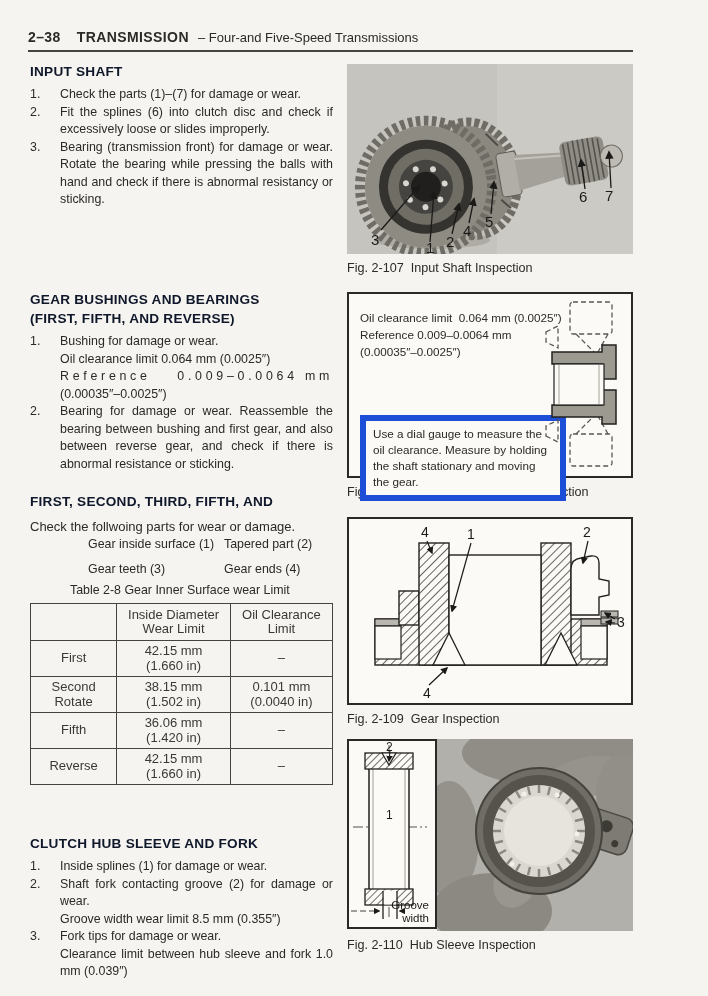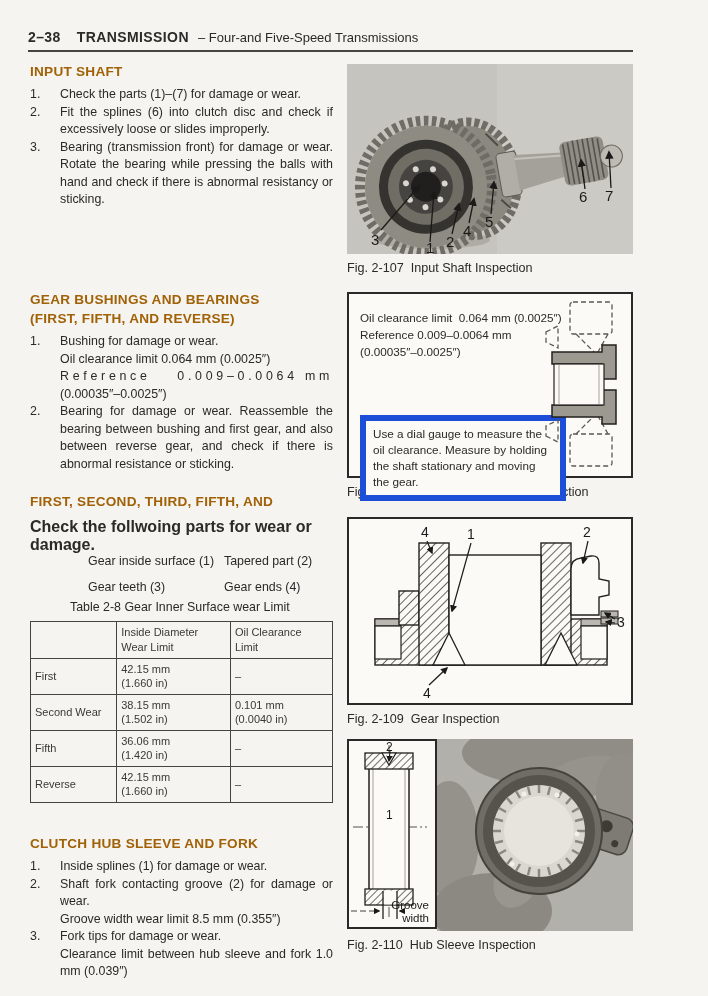--- a/index.html
+++ b/index.html
@@ -10,35 +10,35 @@
   }
   
   .hdr { position:absolute; left:28px; top:29px; width:606px; display:flex; align-items:baseline; }
   .hdr .num { font-weight:bold; font-size:14px; letter-spacing:.4px; }
   .hdr .ttl { font-weight:bold; font-size:14px; letter-spacing:.4px; margin-left:16px; }
   .hdr .sub { font-size:13px; margin-left:9px; }
   .hdr-rule { position:absolute; left:28px; top:50px; width:605px; height:2px; background:#45443f; }
 
   
   .sec { position:absolute; left:30px; width:303px; }
-  .sec-title { font-weight:bold; font-size:13.6px; line-height:19px; letter-spacing:.25px; color:#a16207; }
+  .sec-title { font-weight:bold; font-size:13.6px; line-height:19px; letter-spacing:.25px; color:#0f172a; }
   .olist { margin-top:5px; }
   .oitem { display:flex; }
   .oitem .n { width:30px; flex:none; font-size:12.4px; line-height:17.5px; }
   .oitem .t { flex:1; font-size:12.4px; line-height:17.5px; text-align:justify; }
   .oitem .t .ln { text-align:justify; }
   .spread { display:flex; justify-content:space-between; letter-spacing:.30em; }
-  .intro { font-size:16px; line-height:17.5px; margin-top:7px;font-weight:bold; }
+  .intro { font-size:13px; line-height:17.5px; margin-top:7px; }
   .parts { margin-left:58px; display:grid; grid-template-columns:128px auto; font-size:12.4px; line-height:17.5px;gap:8px; }
   .tcap { font-size:12.4px; line-height:17.5px; margin-top:3px;margin-left:40px; }
 
   table.wear { border-collapse:collapse; margin-top:4px; }
   table.wear td {
-    border:1.6px solid #45443f; text-align:left; vertical-align:middle;
-    font-size:11px; line-height:14.5px; padding:3px 4px; color:#3a3934;
+    border:1.6px solid #45443f; text-align:center; vertical-align:middle;
+    font-size:13px; line-height:14.5px; padding:3px 4px; color:#3a3934;
   }
   td.c1 { width:78px; } td.c2 { width:106px; } td.c3 { width:94px; }
   tr.hrow td { height:30px; } tr.brow td { height:27px; }
   .cl:empty { display:none; }
 
   
   .fig { position:absolute; left:347px; width:286px; }
   .fig-caption { margin-top:7px; font-size:12.6px; color:#2b2a27; white-space:pre; }
   .photo { position:relative; width:286px; background:#c6c4bf; overflow:hidden; }
   .box { position:relative; width:282px; border:2px solid #2a2927; background:#fbfaf6; }
@@ -135,21 +135,21 @@
         <td class="c2">
           <div class="cl">42.15 mm</div>
           <div class="cl">(1.660 in)</div>
         </td>
         <td class="c3">
           <div class="cl">–</div>
 
         </td>
       </tr>
       <tr class="brow">
-        <td class="c1">Second Wear</td>
+        <td class="c1">Second Rotate</td>
         <td class="c2">
           <div class="cl">38.15 mm</div>
           <div class="cl">(1.502 in)</div>
         </td>
         <td class="c3">
           <div class="cl">0.101 mm</div>
           <div class="cl">(0.0040 in)</div>
         </td>
       </tr>
       <tr class="brow">

